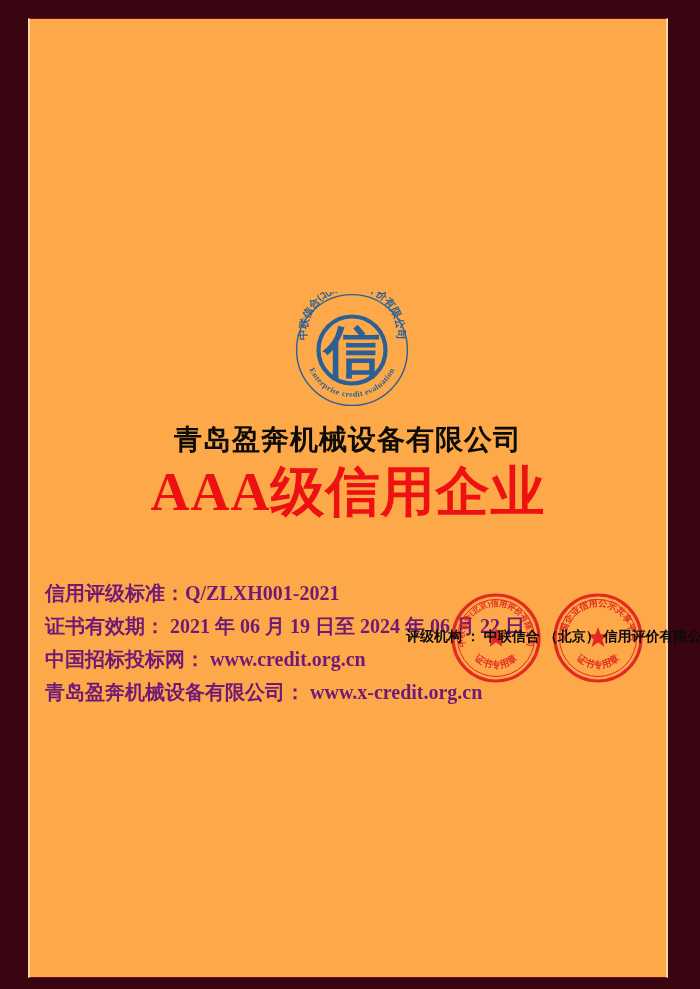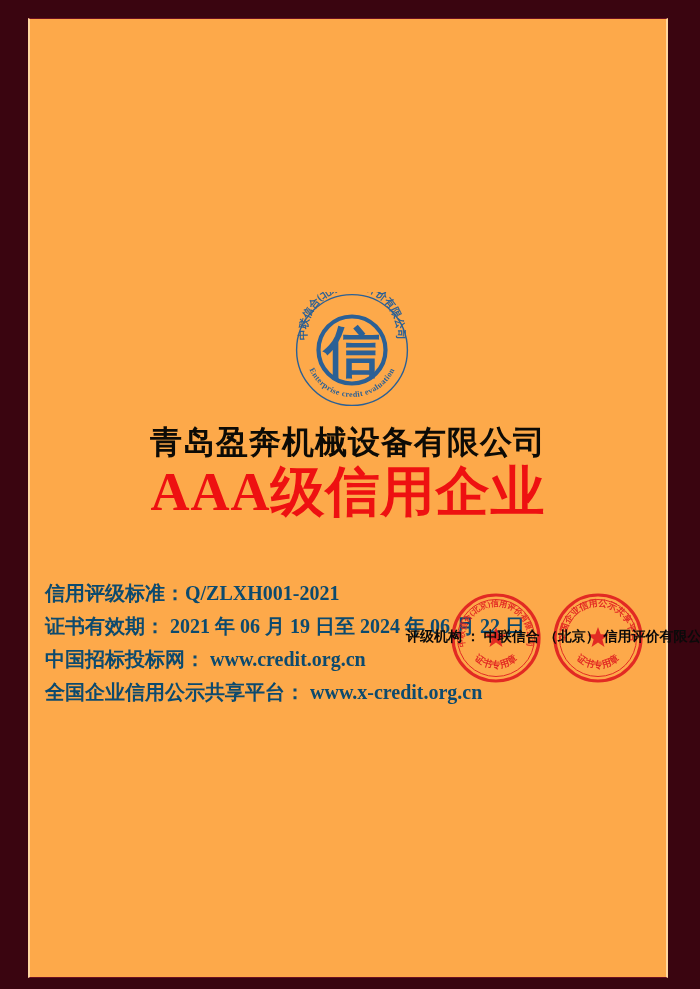--- a/index.html
+++ b/index.html
@@ -14,31 +14,31 @@
     position:absolute;top:18px;left:28px;right:32px;bottom:11px;
     background:#fda94a;
     border-left:2px solid #ffd8a0;border-right:2px solid #ffd8a0;
     border-top:1px solid #6b1020;border-bottom:1px solid #6b1020;
   }
   .logo{position:absolute;left:264px;top:273px;}
   .logo text{font-family:"Liberation Serif",serif;}
   .company{
     position:absolute;left:0;right:0;top:402px;text-align:center;
     font-family:"Liberation Sans",sans-serif;font-weight:bold;
-    font-size:32px;color:#0d0b06;letter-spacing:1px;white-space:nowrap;
+    font-size:28px;color:#0d0b06;letter-spacing:1px;white-space:nowrap;
   }
   .title{
     position:absolute;left:0;right:0;top:437px;text-align:center;
     font-family:"Liberation Serif",serif;font-weight:bold;
     font-size:54px;color:#ee1111;letter-spacing:1px;white-space:nowrap;
   }
   .info{
     position:absolute;left:15px;top:564px;
     font-family:"Liberation Serif",serif;font-weight:bold;
-    font-size:20px;color:#0c4a6e;
+    font-size:20px;color:#701a75;
   }
   .info-line{margin-bottom:12px;white-space:nowrap;line-height:21px;}
   .seal{position:absolute;opacity:0.92;}
   .seal-left{left:420px;top:573px;}
   .seal-right{left:522px;top:573px;}
   .seal text{font-family:"Liberation Serif",serif;font-weight:bold;}
   .agency-line{
     position:absolute;width:280px;text-align:center;white-space:nowrap;
     font-family:"Liberation Sans",sans-serif;font-weight:bold;
     font-size:14px;color:#0a0a0a;z-index:5;
@@ -69,21 +69,21 @@
     </svg>
 
     <div class="company">青岛盈奔机械设备有限公司</div>
 
     <div class="title">AAA级信用企业</div>
 
     <div class="info">
       <div class="info-line">信用评级标准：Q/ZLXH001-2021</div>
       <div class="info-line">证书有效期： 2021 年 06 月 19 日至 2024 年 06 月 22 日</div>
       <div class="info-line">中国招标投标网： www.credit.org.cn</div>
-      <div class="info-line">全国企业信用公示共享平台： www.x-credit.org.cn</div>
+      <div class="info-line">青岛盈奔机械设备有限公司： www.x-credit.org.cn</div>
     </div>
 
     <svg class="seal seal-left" width="92" height="92" viewBox="0 0 92 92">
       <circle cx="46" cy="46" r="43" fill="none" stroke="#E02020" stroke-width="3.2"></circle>
       <circle cx="46" cy="46" r="38.5" fill="none" stroke="#E02020" stroke-width="1"></circle>
       <defs>
         <path id="sealTopL" d="M 19.8 64.4 A 32 32 0 1 1 72.2 64.4" fill="none"></path>
         <path id="sealBotL" d="M 26.7 69 A 30 30 0 0 0 65.3 69" fill="none"></path>
       </defs>
       <polygon fill="#E02020" points="46,35 48.7,42.28 56.46,42.6 50.37,47.42 52.47,54.9 46,50.6 39.53,54.9 41.63,47.42 35.54,42.6 43.3,42.28"></polygon>

